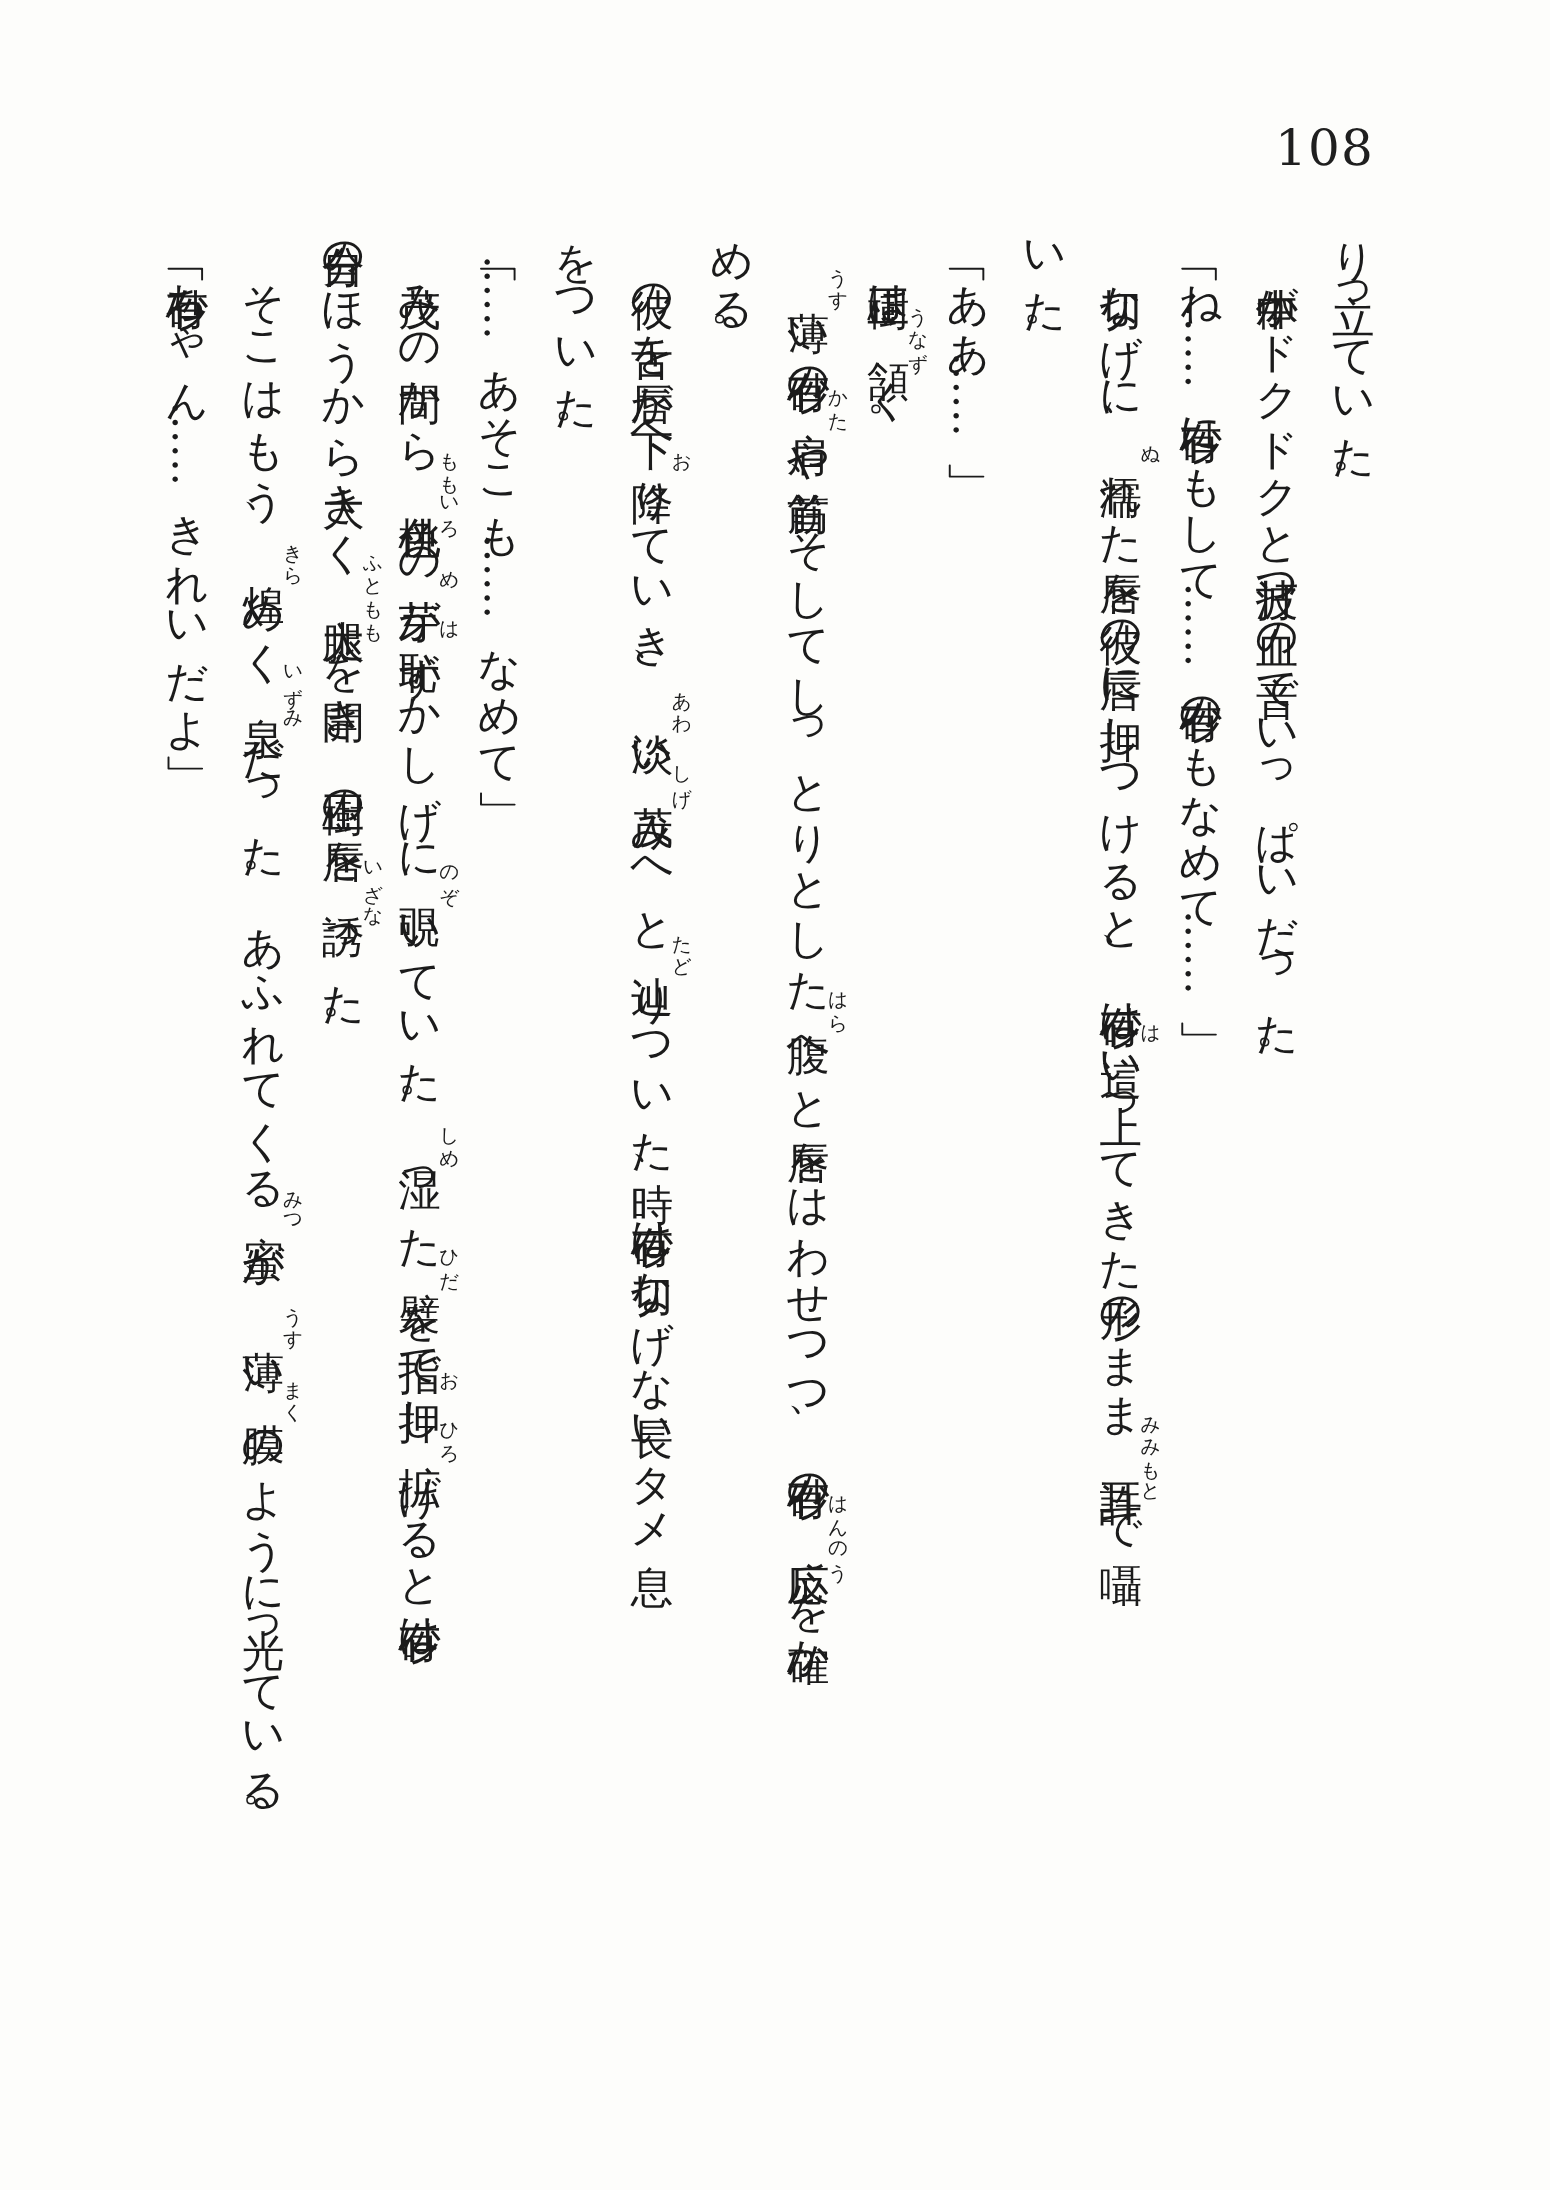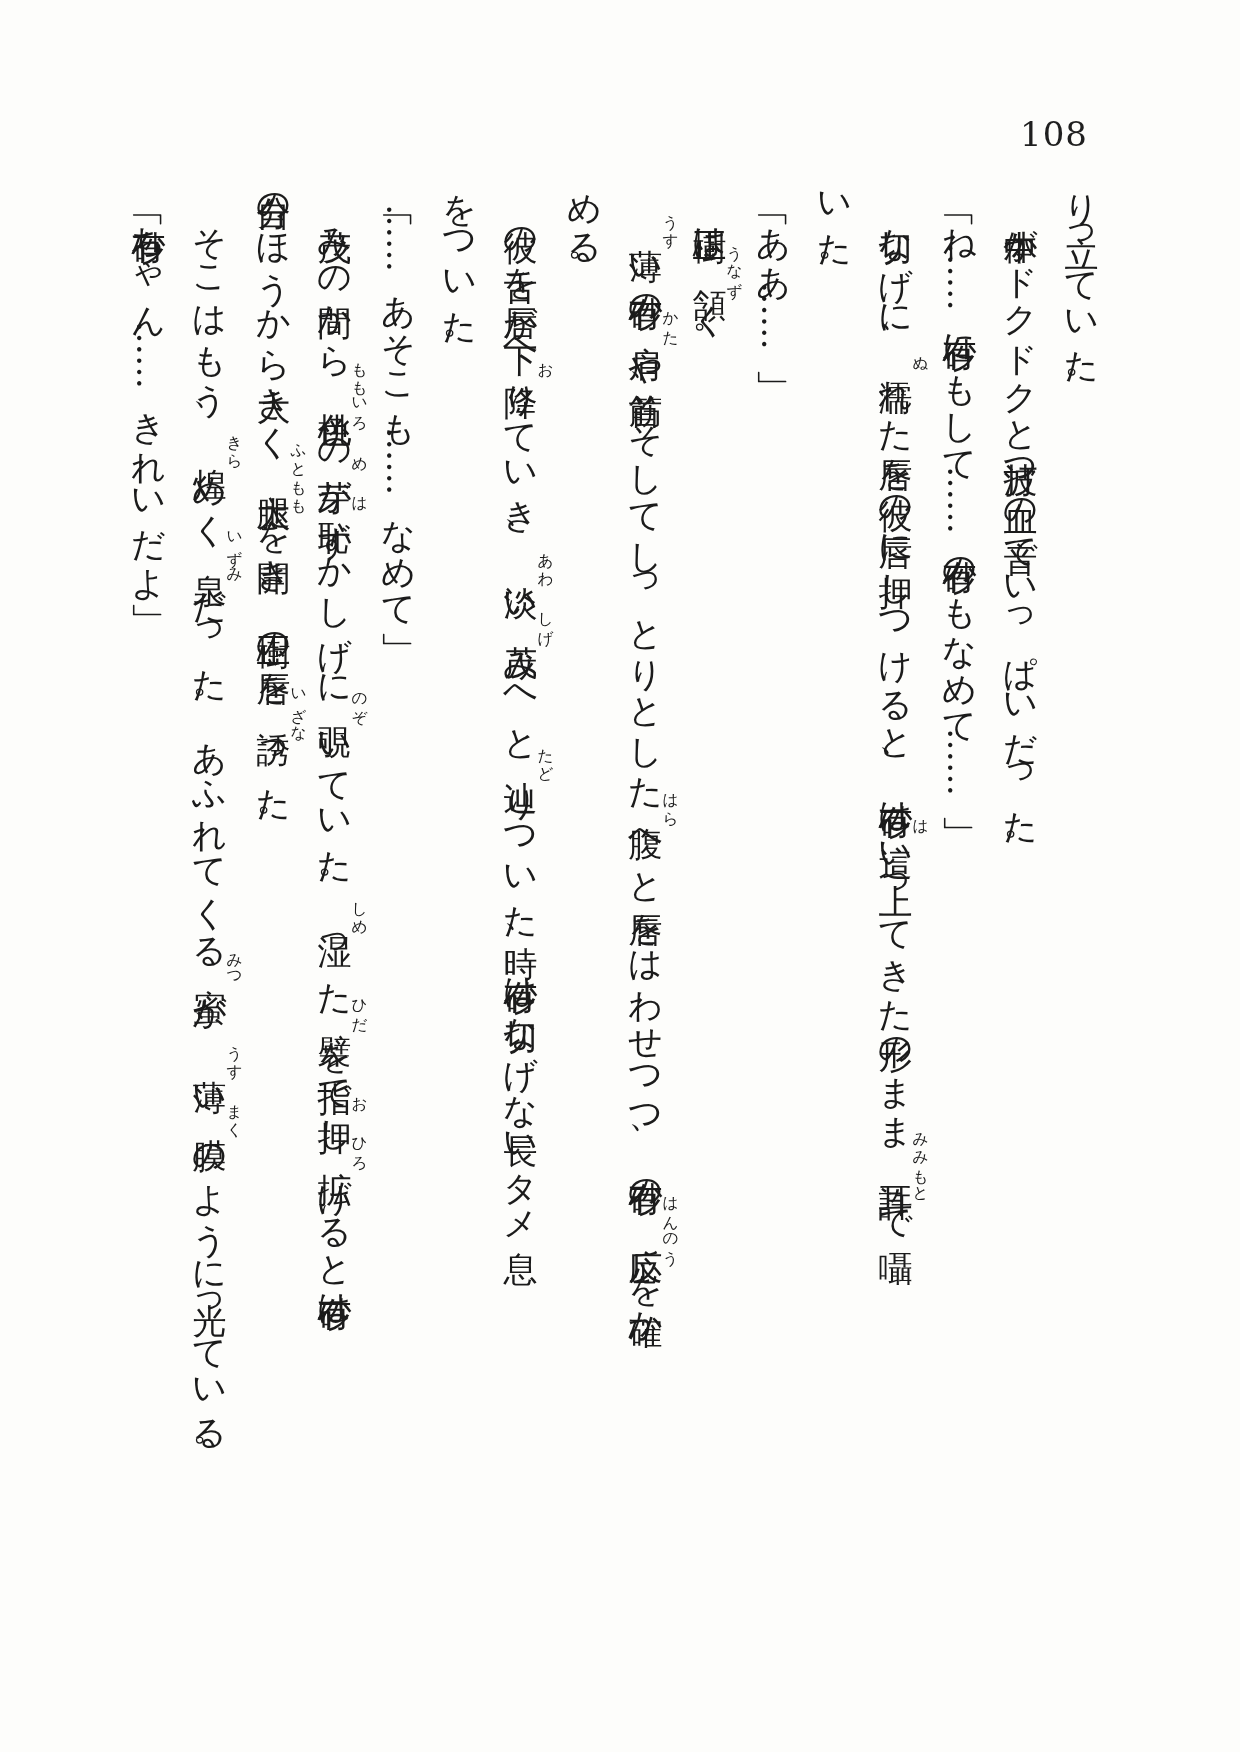--- a/index.html
+++ b/index.html
@@ -13,25 +13,24 @@
     height: 1752px;
     background: #fdfdfb;
     overflow: hidden;
     font-family: "DejaVu Serif", "Liberation Serif", serif;
     color: #1b1b1b;
   }
   .page-number {
     position: absolute;
     top: 96px;
     left: 1020px;
-    font-size: 34px;
+    font-size: 40px;
     letter-spacing: 1px;
     color: #1f1f1f;
     font-family: "DejaVu Serif", "Liberation Serif", serif;
-    margin-top: 18px;
   }
   .text-block {
     position: absolute;
     top: 170px;
     left: 136px;
     width: 976px;
     height: 1460px;
     writing-mode: vertical-rl;
     -webkit-writing-mode: vertical-rl;
     text-orientation: mixed;

